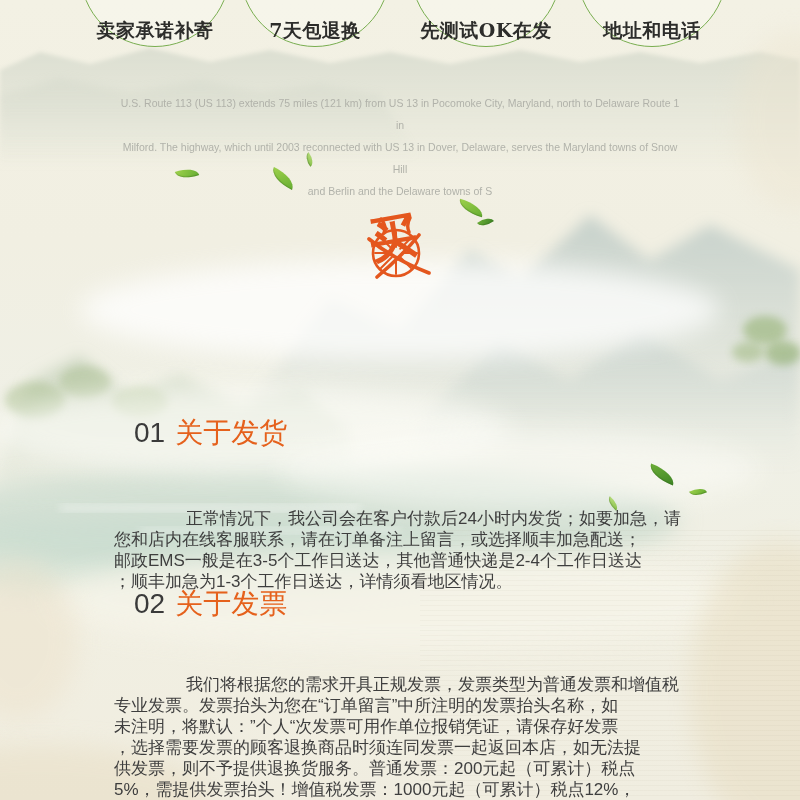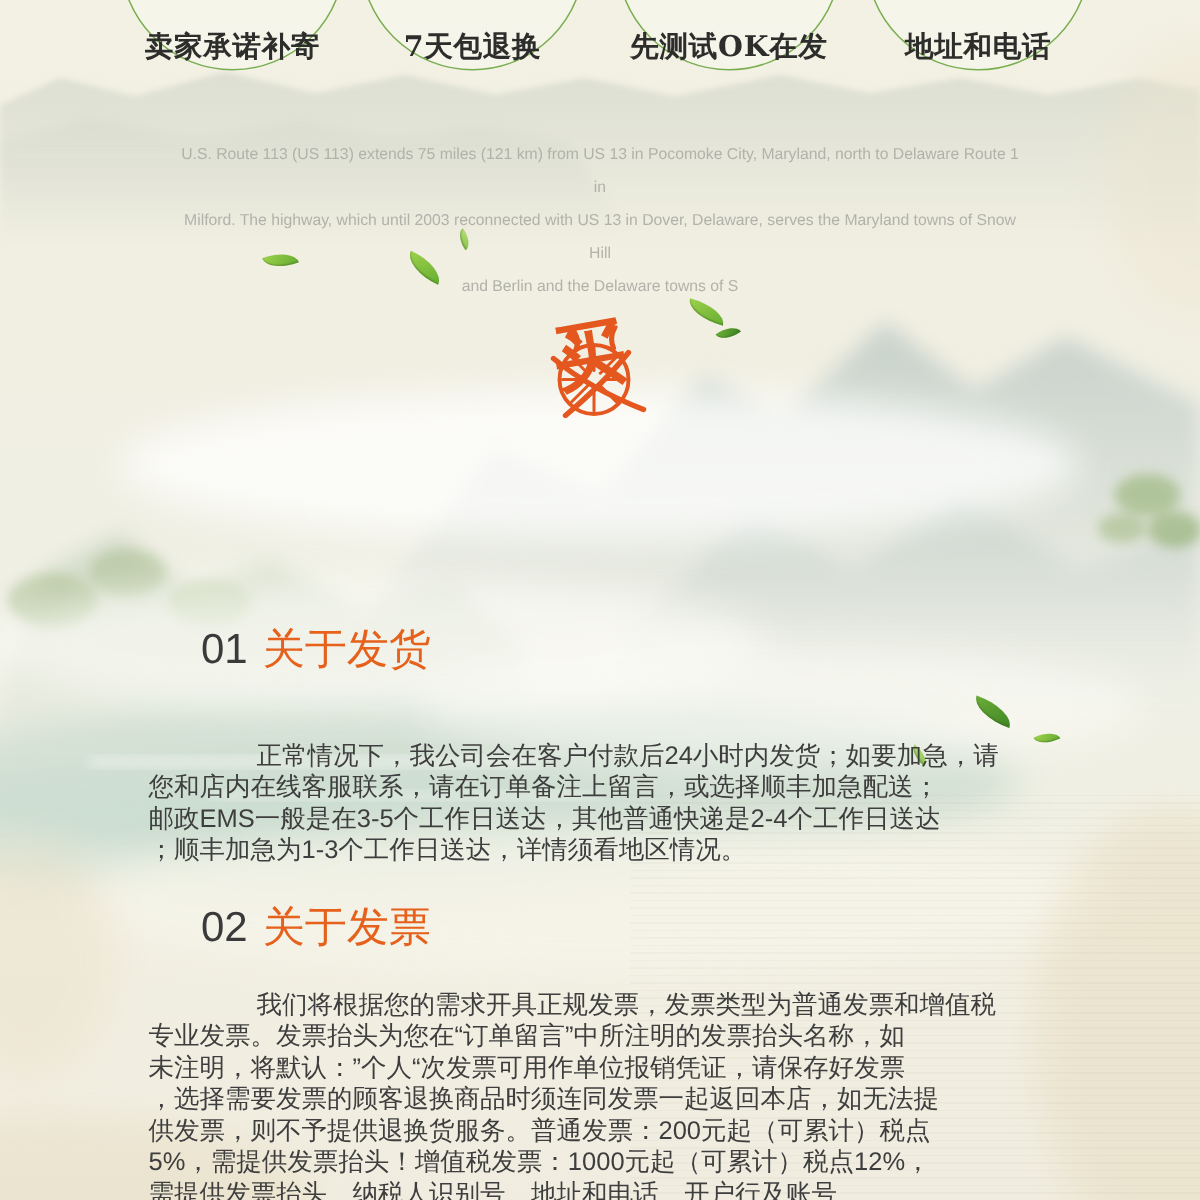--- a/index.html
+++ b/index.html
@@ -53,21 +53,21 @@
     box-shadow:inset 0 -1px 1px rgba(40,90,20,0.35);
   }
   .leaf.dark{background:linear-gradient(135deg,#6cae37 0%,#3f8526 100%);}
   .leaf.pale{background:linear-gradient(135deg,#b7dd7a 0%,#8cc34e 100%);}
   
   .section-heading{position:absolute;font-size:28px;line-height:32px;white-space:nowrap;}
   .sec-num{color:#3a3a3a;}
   .sec-title{color:#e5611c;margin-left:10px;}
   
   .body-text{
-    position:absolute;left:99px;width:589px;margin:0;
+    position:absolute;left:99px;width:589px;margin:15px;
     font-size:17px;line-height:21px;color:#3e3e3e;
     text-align:justify;text-indent:72px;white-space:pre-line;
     font-family:"Liberation Sans",sans-serif;
   }
 </style>
 </head>
 <body>
 
 <div class="page">
 
@@ -184,21 +184,21 @@
   </div>
 
   <div class="section-heading" style="left:134px;top:417px">
     <span class="sec-num">01</span><span class="sec-title">关于发货</span>
   </div>
   <p class="body-text" style="top:493px">正常情况下，我公司会在客户付款后24小时内发货；如要加急，请
 您和店内在线客服联系，请在订单备注上留言，或选择顺丰加急配送；
 邮政EMS一般是在3-5个工作日送达，其他普通快递是2-4个工作日送达
 ；顺丰加急为1-3个工作日送达，详情须看地区情况。</p>
 
-  <div class="section-heading" style="left:134px;top:602px">
+  <div class="section-heading" style="left:134px;top:588px">
     <span class="sec-num">02</span><span class="sec-title">关于发票</span>
   </div>
   <p class="body-text" style="top:659px">我们将根据您的需求开具正规发票，发票类型为普通发票和增值税
 专业发票。发票抬头为您在“订单留言”中所注明的发票抬头名称，如
 未注明，将默认：”个人“次发票可用作单位报销凭证，请保存好发票
 ，选择需要发票的顾客退换商品时须连同发票一起返回本店，如无法提
 供发票，则不予提供退换货服务。普通发票：200元起（可累计）税点
 5%，需提供发票抬头！增值税发票：1000元起（可累计）税点12%，
 需提供发票抬头、纳税人识别号、地址和电话、开户行及账号</p>
 

